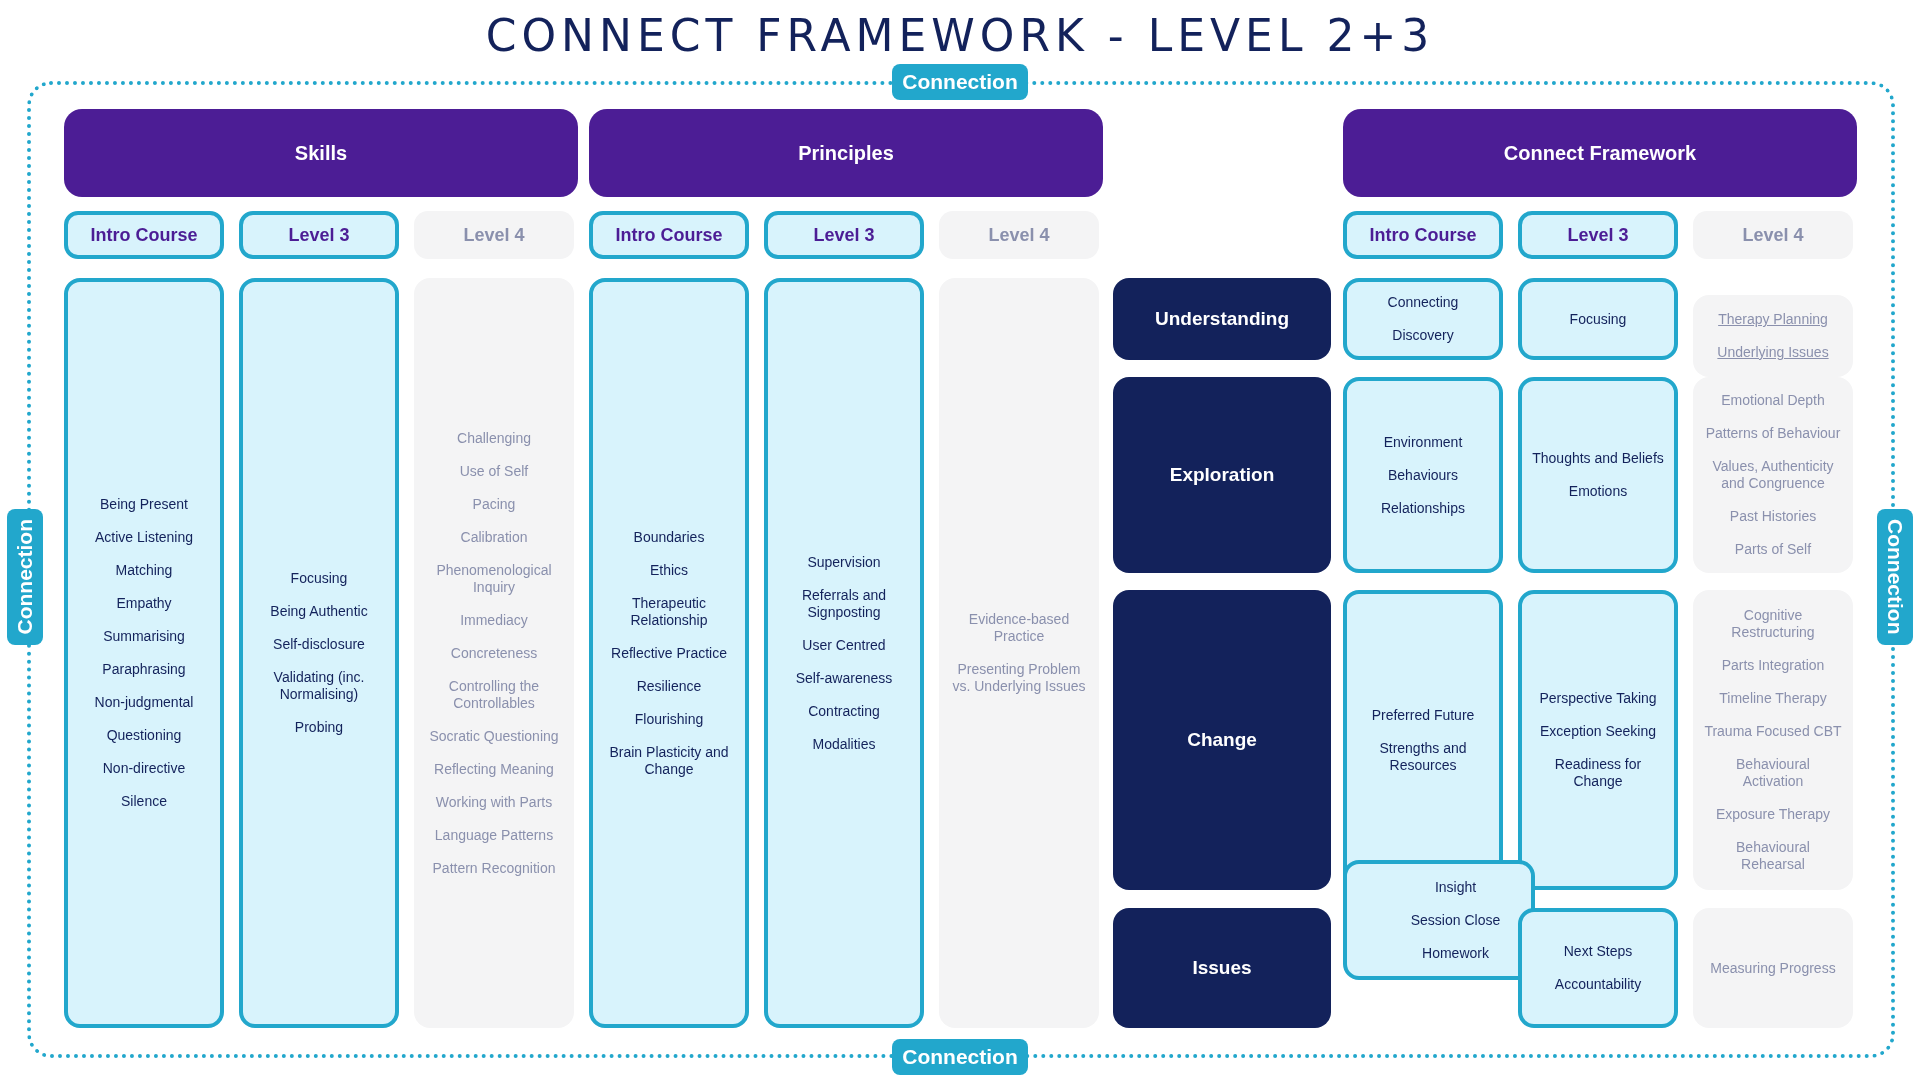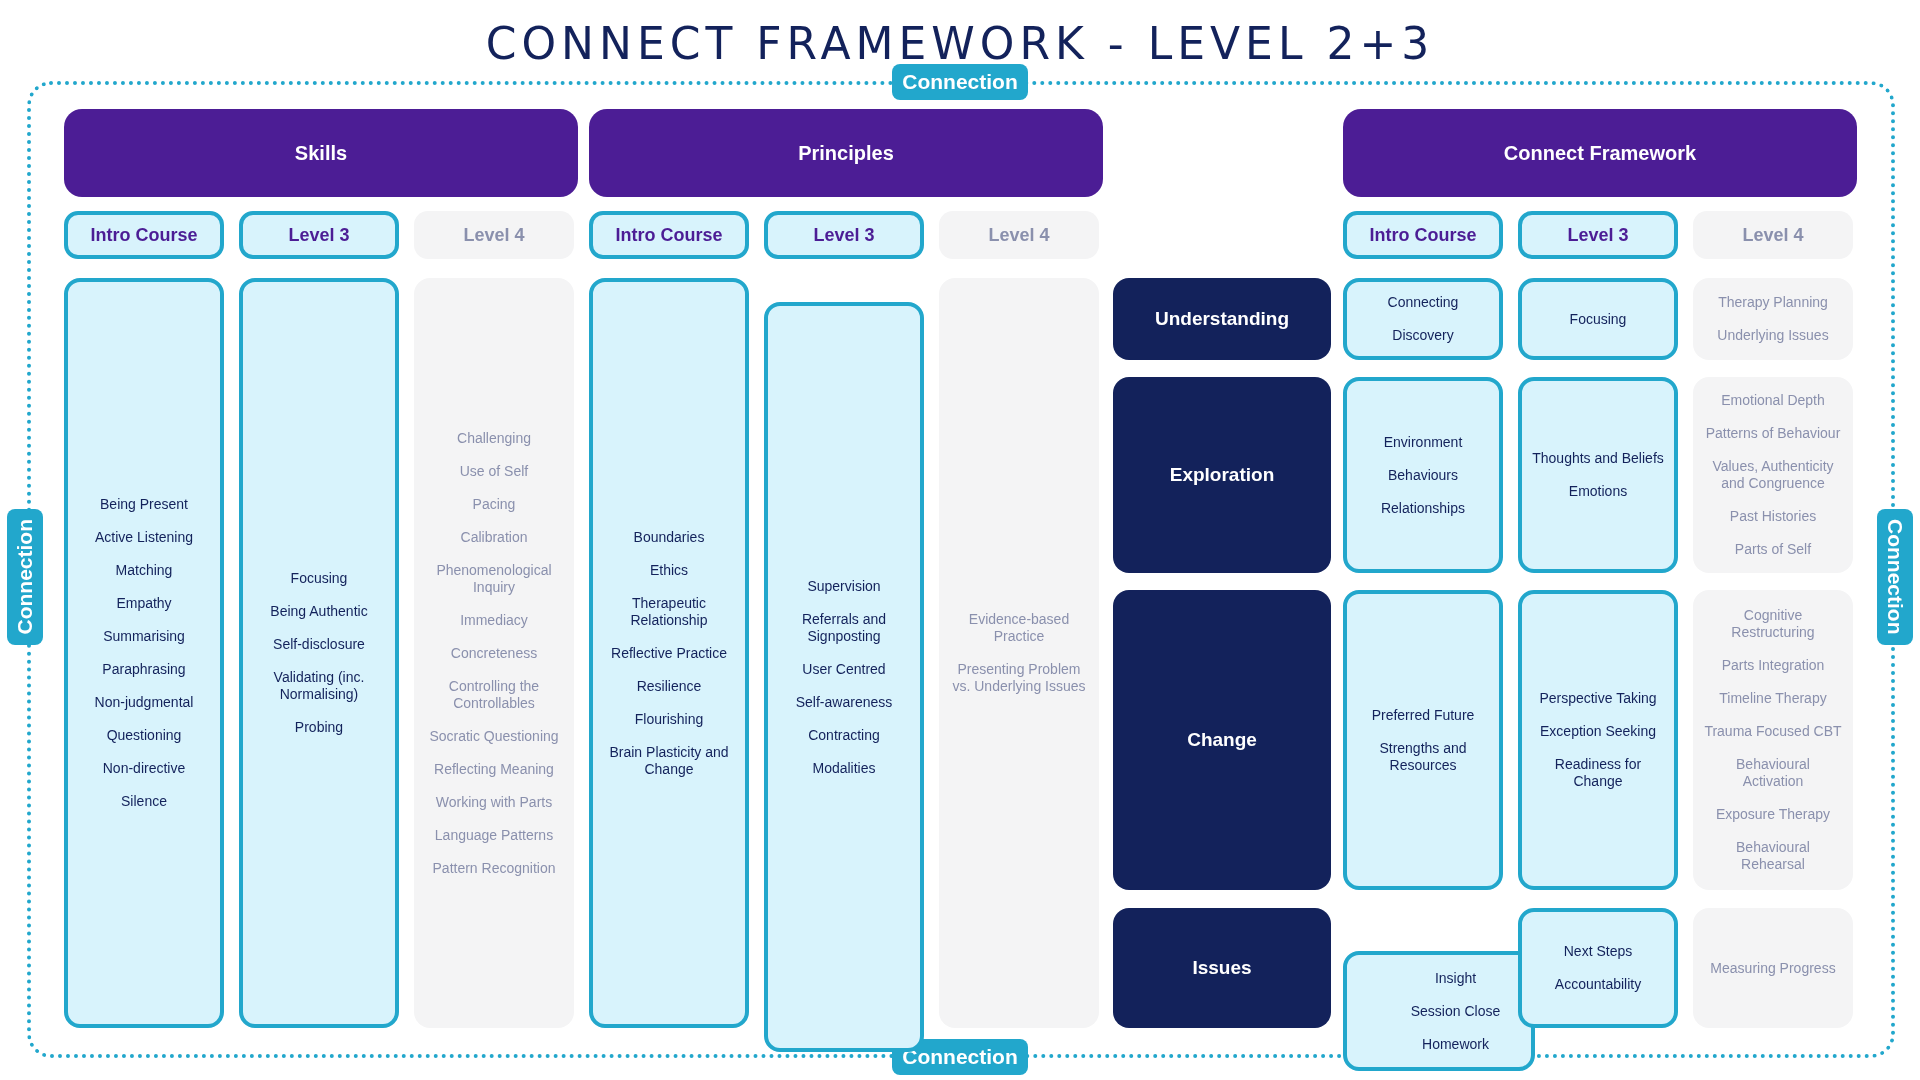--- a/index.html
+++ b/index.html
@@ -1,17 +1,17 @@
 <!DOCTYPE html>
 <html><head>
 <meta charset="utf-8">
 <style>
 *{box-sizing:border-box;margin:0;padding:0}
 body{width:1920px;height:1080px;background:#fff;font-family:"Liberation Sans",sans-serif;position:relative;overflow:hidden}
-.title{position:absolute;left:0;width:1920px;top:18px;text-align:center;font-family:"DejaVu Sans",sans-serif;font-size:44px;letter-spacing:5px;color:#13225b;font-weight:normal}
+.title{position:absolute;left:0;width:1920px;top:10px;text-align:center;font-family:"DejaVu Sans",sans-serif;font-size:44px;letter-spacing:5px;color:#13225b;font-weight:normal}
 .frame{position:absolute;left:27px;top:81px;width:1868px;height:977px;border:4px dotted #22a7cc;border-radius:24px}
 .conn{position:absolute;background:#22a7cc;color:#fff;font-weight:bold;font-size:21px;border-radius:8px;display:flex;align-items:center;justify-content:center}
 .conn.h{width:136px;height:36px}
 .conn.v{width:36px;height:136px}
 .conn.v span{writing-mode:vertical-rl;white-space:nowrap}
 .conn.left span{transform:rotate(180deg)}
 .hdr{position:absolute;top:109px;height:88px;background:#4c1d95;color:#fff;font-weight:bold;font-size:20px;border-radius:18px;display:flex;align-items:center;justify-content:center}
 .tab{position:absolute;top:211px;height:48px;width:160px;border-radius:14px;display:flex;align-items:center;justify-content:center;font-weight:bold;font-size:18px}
 .tab.act{background:#d8f3fc;border:4px solid #22a7cc;color:#4c1d95}
 .tab.off{background:#f4f4f5;color:#8a90ad}
@@ -96,21 +96,21 @@
       <div class="it">Boundaries</div>
       <div class="it">Ethics</div>
       <div class="it">Therapeutic
 Relationship</div>
       <div class="it">Reflective Practice</div>
       <div class="it">Resilience</div>
       <div class="it">Flourishing</div>
       <div class="it">Brain Plasticity and
 Change</div>
     </div>
-    <div class="col act" style="left: 764px; top: 278px; width: 160px; height: 750px; margin-top: 24px;">
+    <div class="col act" style="left: 764px; top: 278px; width: 160px; height: 750px;">
       <div class="it">Supervision</div>
       <div class="it">Referrals and
 Signposting</div>
       <div class="it">User Centred</div>
       <div class="it">Self-awareness</div>
       <div class="it">Contracting</div>
       <div class="it">Modalities</div>
     </div>
     <div class="col off" style="left: 939px; top: 278px; width: 160px; height: 750px;">
       <div class="it">Evidence-based
@@ -119,21 +119,21 @@
 vs. Underlying Issues</div>
     </div>
     <div class="stage" style="top: 278px; height: 82px;">Understanding</div>
     <div class="col act" style="left: 1343px; top: 278px; width: 160px; height: 82px;">
       <div class="it">Connecting</div>
       <div class="it">Discovery</div>
     </div>
     <div class="col act" style="left: 1518px; top: 278px; width: 160px; height: 82px;">
       <div class="it">Focusing</div>
     </div>
-    <div class="col off" style="left: 1693px; top: 278px; width: 160px; height: 82px;">
+    <div class="col off" style="left: 1693px; top: 295px; width: 160px; height: 82px; text-decoration: underline;">
       <div class="it">Therapy Planning</div>
       <div class="it">Underlying Issues</div>
     </div>
     <div class="stage" style="top: 377px; height: 196px;">Exploration</div>
     <div class="col act" style="left: 1343px; top: 377px; width: 160px; height: 196px;">
       <div class="it">Environment</div>
       <div class="it">Behaviours</div>
       <div class="it">Relationships</div>
     </div>
     <div class="col act" style="left: 1518px; top: 377px; width: 160px; height: 196px;">
@@ -166,21 +166,21 @@
       <div class="it">Parts Integration</div>
       <div class="it">Timeline Therapy</div>
       <div class="it">Trauma Focused CBT</div>
       <div class="it">Behavioural
 Activation</div>
       <div class="it">Exposure Therapy</div>
       <div class="it">Behavioural
 Rehearsal</div>
     </div>
     <div class="stage" style="top: 908px; height: 120px;">Issues</div>
-    <div class="col act" style="left: 1343px; top: 951px; width: 192px; height: 120px; padding-left: 43px;">
+    <div class="col act" style="left: 1343px; top: 860px; width: 192px; height: 120px; padding-left: 43px;">
       <div class="it">Insight</div>
       <div class="it">Session Close</div>
       <div class="it">Homework</div>
     </div>
     <div class="col act" style="left: 1518px; top: 908px; width: 160px; height: 120px;">
       <div class="it">Next Steps</div>
       <div class="it">Accountability</div>
     </div>
     <div class="col off" style="left: 1693px; top: 908px; width: 160px; height: 120px;">
       <div class="it">Measuring Progress</div>

